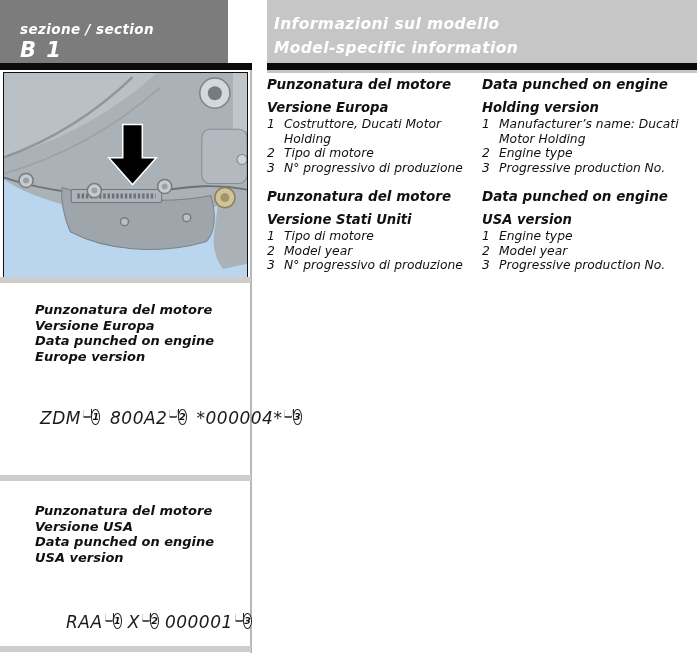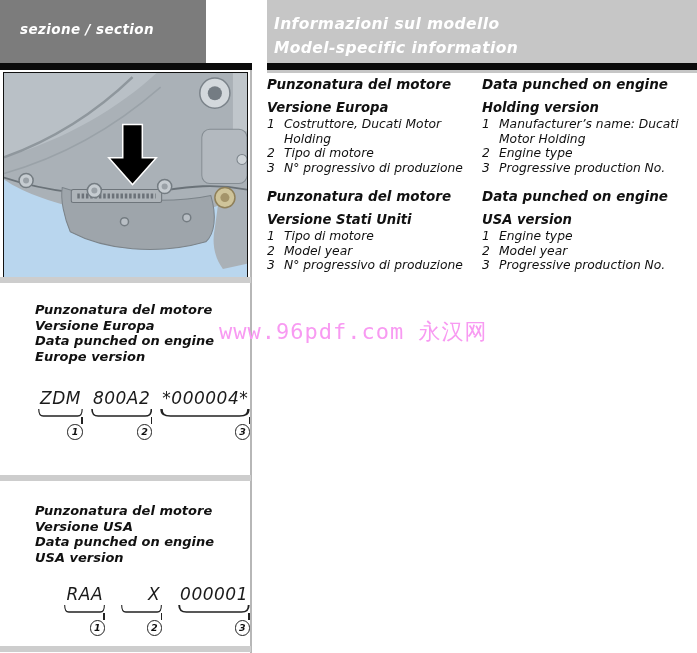--- a/index.html
+++ b/index.html
@@ -4,21 +4,21 @@
 <style>
   * { margin:0; padding:0; box-sizing:border-box; }
   html,body { background:#fff; }
   body { font-family:"DejaVu Sans", sans-serif; }
   #page {
     position:relative; width:697px; height:653px; background:#ffffff;
     overflow:hidden;
   }
   
   .hdr-left {
-    position:absolute; left:0; top:0; width:206px; height:63px;
+    position:absolute; left:0; top:0; width:228px; height:63px;
     background:#7c7c7c; color:#fff; padding:21px 0 8px 20px;
   }
   .hdr-left .l1 { font-style:italic; font-weight:bold; font-size:13.5px; letter-spacing:.4px; }
   .hdr-left .l2 { font-style:italic; font-weight:bold; font-size:21px; letter-spacing:1.5px; margin-top:1px; }
   .bar-left  { position:absolute; left:0; top:63px; width:252px; height:7px; background:#0b0b0b; }
   .hdr-right {
     position:absolute; left:267px; top:0; width:430px; height:73px;
     background:#c6c6c6; color:#fff; padding:15px 0 0 7px;
   }
   .hdr-right .l1, .hdr-right .l2 { font-style:italic; font-weight:bold; font-size:15.5px; letter-spacing:.4px; }
@@ -39,23 +39,23 @@
 
   .code-block { position:absolute; left:0; width:250px; background:#fff; }
   .eu-block  { top:283px; height:192px; }
   .usa-block { top:481px; height:165px; }
   .caption { position:absolute; left:35px; font-weight:bold; font-style:italic;
              font-size:13px; line-height:15.5px; color:#111; }
   .eu-block .caption { top:19px; }
   .usa-block .caption { top:22px; }
   .code-row { position:absolute; display:flex; align-items:flex-start; }
   .eu-block .code-row  { left:38px; top:106px; gap:8px; }
-  .usa-block .code-row { left:64px; top:104px; gap:16px; }
-
-  .seg { display:inline-flex; flex-direction:column; align-items:flex-end; }
+  .usa-block .code-row { left:64px; top:112px; gap:4px; }
+
+  .seg { display:inline-flex; flex-direction:row; align-items:flex-start;margin-top:20px; }
   .code-text { font-style:italic; font-size:17px; letter-spacing:.5px; color:#1a1a1a;
                padding:0 2px; line-height:19px; }
   .brace { width:100%; height:8px; display:block; margin-top:1px; }
   .brace path { fill:none; stroke:#222; stroke-width:1.6; }
   .stem { width:1.6px; height:7px; background:#222; }
   .circ { width:15.5px; height:15.5px; border:1.5px solid #222; border-radius:50%;
           background:#fff; display:flex; align-items:center; justify-content:center;
           font-weight:bold; font-style:italic; font-size:9.5px; color:#111; }
 
   
@@ -76,20 +76,21 @@
     font-size:22px; letter-spacing:1px; color:#f89af2;
   }
 </style>
 </head>
 <body>
 
 <div id="page">
 
   <div class="hdr-left">
     <div class="l1">sezione / section</div>
+    <div class="l2">B 1</div>
   </div>
   <div class="bar-left"></div>
 
   <div class="hdr-right">
     <div class="l1">Informazioni sul modello</div>
     <div class="l2">Model-specific information</div>
   </div>
   <div class="bar-right"></div>
 
   <div class="photo">
@@ -260,15 +261,14 @@
         <div class="li-num">1</div>
         <div class="li-text">Engine type</div>
         <div class="li-num">2</div>
         <div class="li-text">Model year</div>
         <div class="li-num">3</div>
         <div class="li-text">Progressive production No.</div>
       </div>
     </div>
   </div>
 
-  <div class="watermark">www.96pdf.com 永汉网</div>
 
 </div>
 
 </body></html>

